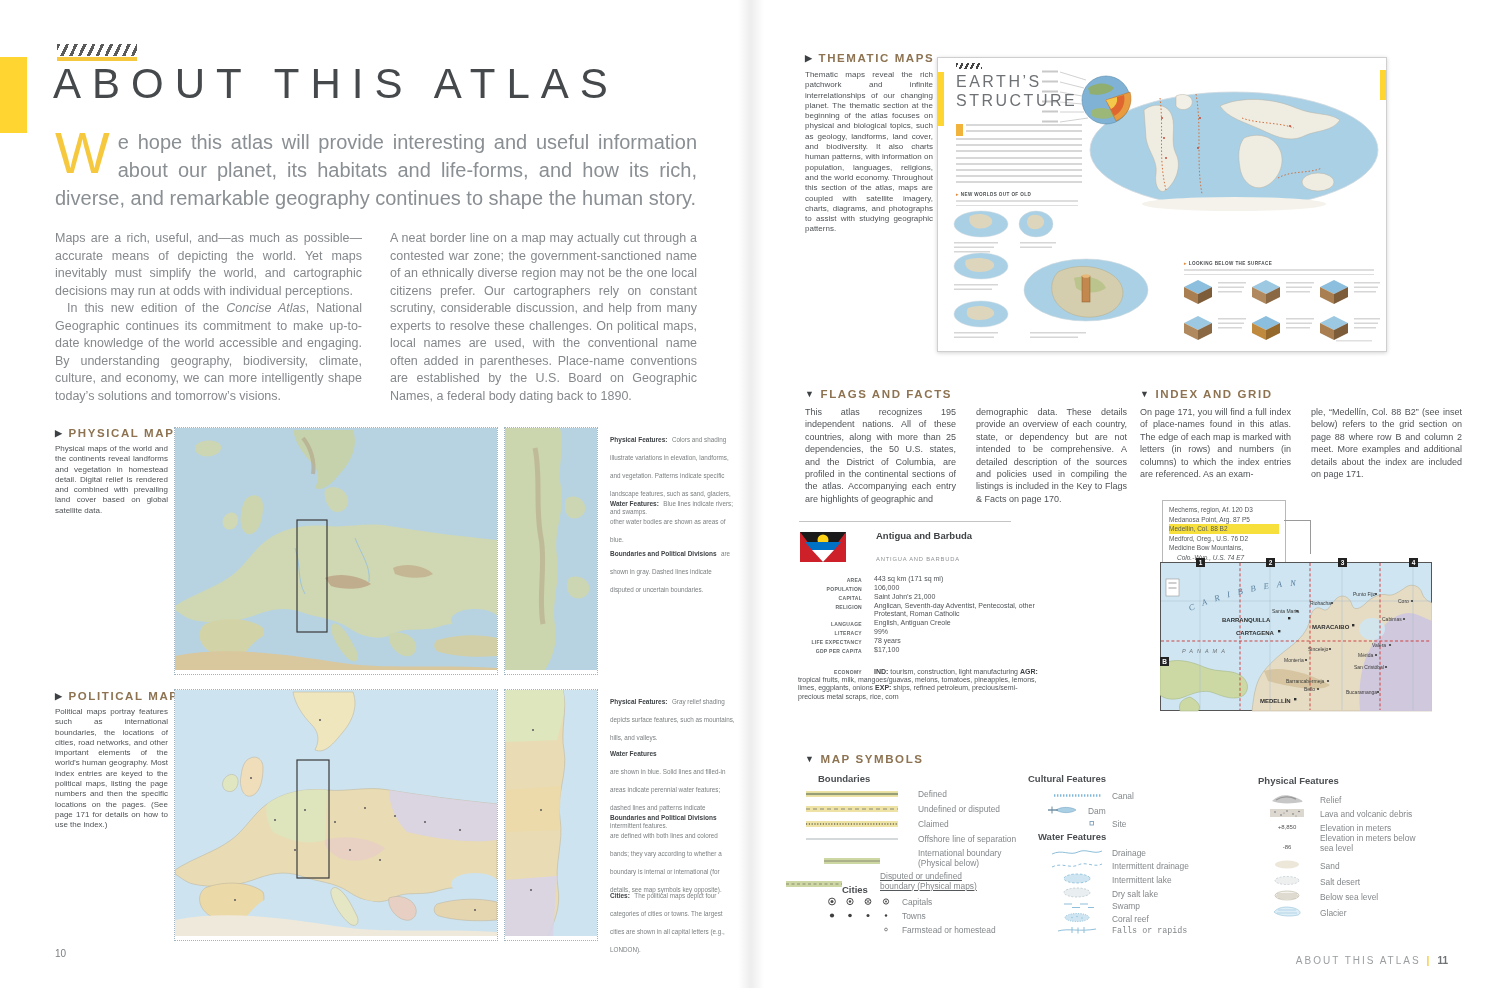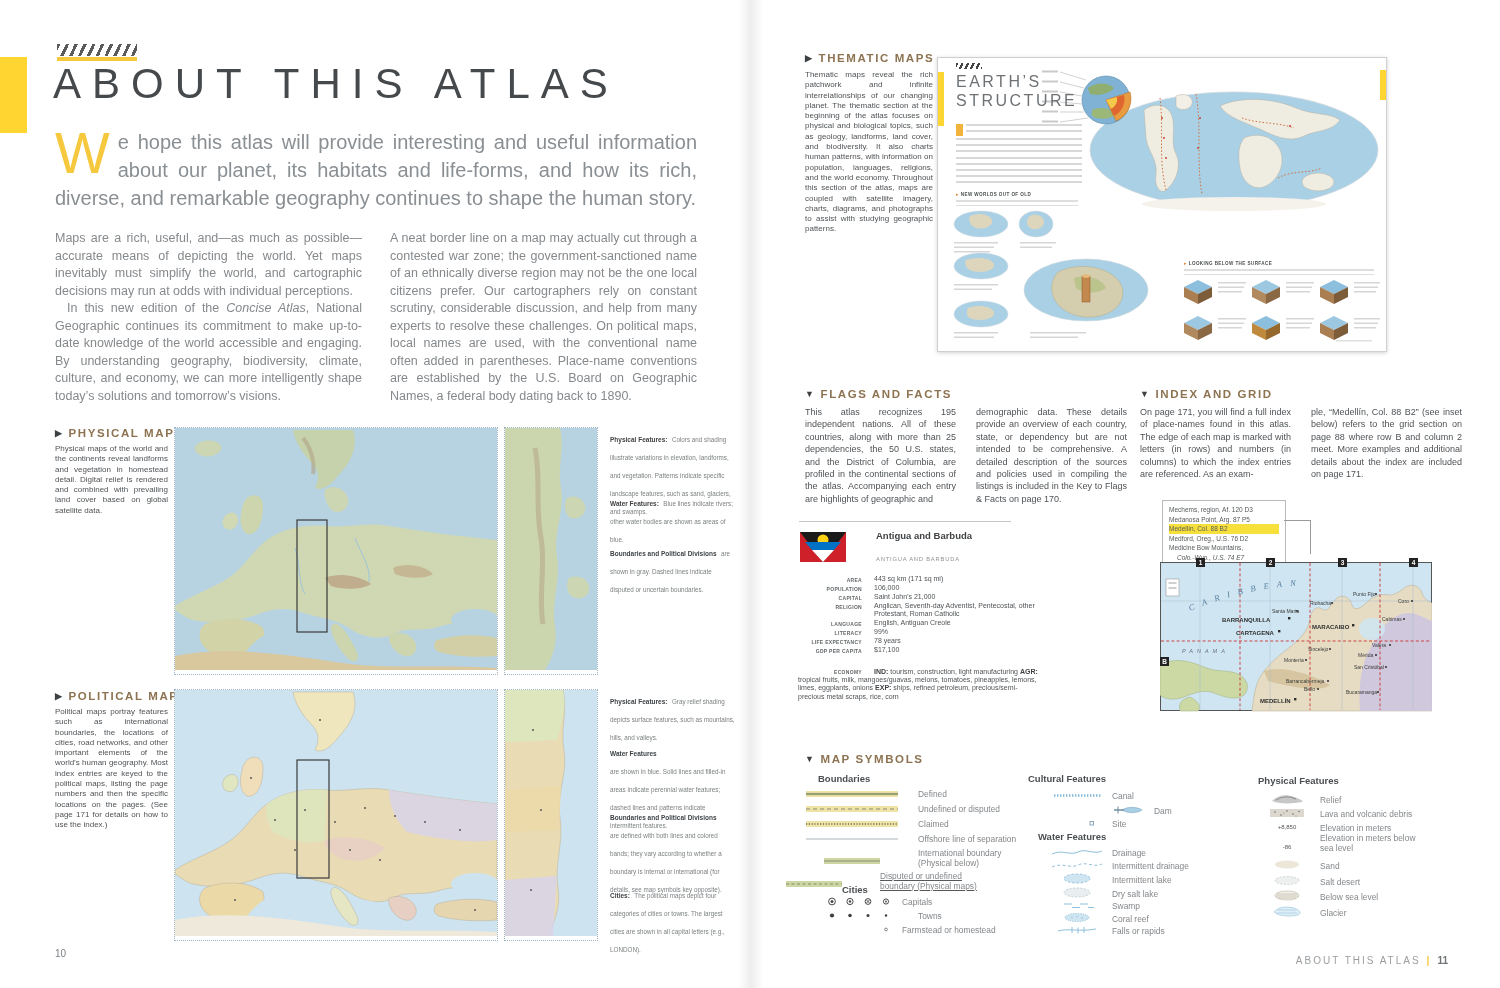--- a/index.html
+++ b/index.html
@@ -624,37 +624,37 @@
   </div>
   <div class="leg-row" style="left:822px;top:910px;">
     <svg class="leg-sym" width="76" height="11">
       <g fill="#3f3f3f">
           <circle cx="10" cy="5.5" r="2.1"></circle>
           <circle cx="28" cy="5.5" r="1.8"></circle>
           <circle cx="46" cy="5.5" r="1.5"></circle>
           <circle cx="64" cy="5.5" r="1.2"></circle>
         </g>
     </svg>
-    <span class="leg-label" style="margin-left:20px;">Towns</span>
+    <span class="leg-label" style="margin-left:4px;">Towns</span>
   </div>
   <div class="leg-row" style="left:822px;top:924px;">
     <svg class="leg-sym" width="76" height="11">
         <circle cx="64" cy="5.5" r="1.4" fill="none" stroke="#6a6a6a" stroke-width=".8"></circle>
       </svg>
     <span class="leg-label" style="margin-left:4px;">Farmstead or homestead</span>
   </div>
 
   <div class="grp-title" style="left:1028px;top:773px;">Cultural Features</div>
   <div class="leg-row" style="left:1050px;top:790px;">
     <svg class="leg-sym" width="54" height="11">
         <line x1="4" y1="5.5" x2="52" y2="5.5" stroke="#7fb8d8" stroke-width="2.4" stroke-dasharray="1.4 1.6"></line>
       </svg>
     <span class="leg-label" style="margin-left:8px;">Canal</span>
   </div>
-  <div class="leg-row" style="left:1092px;top:804px;">
+  <div class="leg-row" style="left:1026px;top:804px;">
     <svg class="leg-sym" width="54" height="12">
         <path d="M30 6 C36 2 46 3 50 6 C46 9 36 10 30 6Z" fill="#a9cfe4" stroke="#7fa9c6" stroke-width=".6"></path>
         <line x1="22" y1="6" x2="32" y2="6" stroke="#6a8aa0" stroke-width="1.4"></line>
         <line x1="26" y1="2.5" x2="26" y2="9.5" stroke="#6a8aa0" stroke-width="1"></line>
       </svg>
     <span class="leg-label" style="margin-left:8px;">Dam</span>
   </div>
   <div class="leg-row" style="left:1050px;top:818px;">
     <svg class="leg-sym" width="54" height="11">
         <rect x="40" y="3.5" width="3.5" height="3.5" fill="none" stroke="#7f9fb8" stroke-width=".9"></rect>
@@ -702,21 +702,21 @@
     <svg class="leg-sym" width="54" height="13">
         <ellipse cx="27" cy="6.5" rx="12" ry="4" fill="#cfe6f2" stroke="#8fbfda" stroke-width="1" stroke-dasharray="1 1.4"></ellipse>
         <g fill="#8fbfda">
           <circle cx="22" cy="6.5" r=".7"></circle>
           <circle cx="27" cy="5.5" r=".7"></circle>
           <circle cx="32" cy="7" r=".7"></circle>
         </g>
       </svg>
     <span class="leg-label" style="margin-left:8px;">Coral reef</span>
   </div>
-  <div class="leg-row" style="left:1050px;top:924px;">
+  <div class="leg-row" style="left:1050px;top:924px;font-family:Liberation Mono, monospace;">
     <svg class="leg-sym" width="54" height="12">
         <path d="M8 7 C18 4 30 8 46 5" fill="none" stroke="#8fbfda" stroke-width="1"></path>
         <g stroke="#8fbfda" stroke-width="1">
           <line x1="22" y1="3" x2="22" y2="9"></line>
           <line x1="28" y1="3.5" x2="28" y2="9.5"></line>
           <line x1="34" y1="3" x2="34" y2="9"></line>
         </g>
       </svg>
     <span class="leg-label" style="margin-left:8px;">Falls or rapids</span>
   </div>

